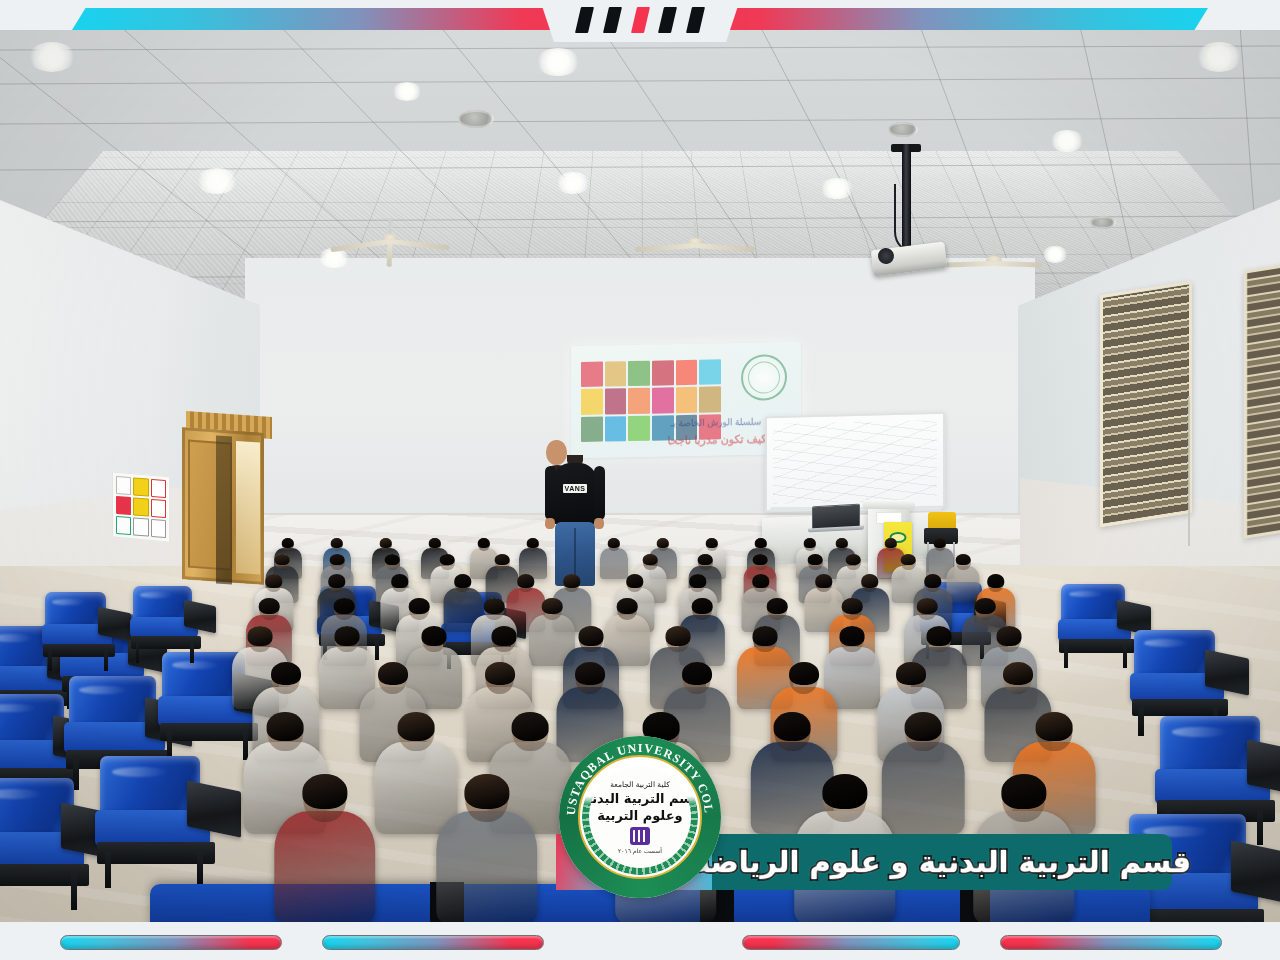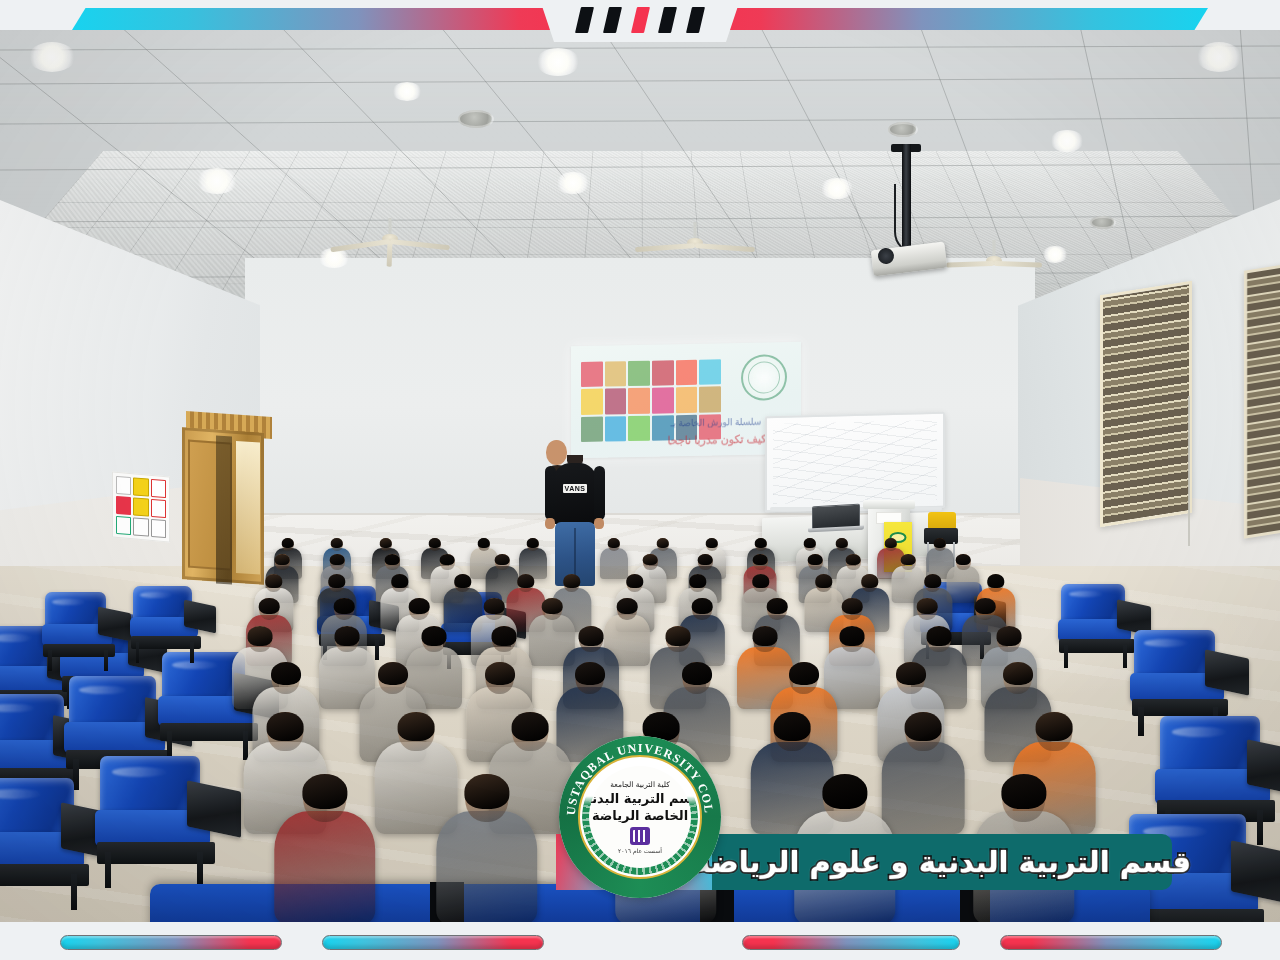--- a/index.html
+++ b/index.html
@@ -1313,21 +1313,21 @@
         <text font-family="Liberation Serif, serif" font-size="12.2" font-weight="bold" fill="#ffffff" letter-spacing="1.1">
           <textPath href="#arcTop" startOffset="50%" text-anchor="middle" id="crest-ring-path">AL-MUSTAQBAL UNIVERSITY COLLEGE</textPath>
         </text>
       </svg>
     </div>
     <div class="ring-mid"></div>
     <div class="laurel"></div>
     <div class="inner">
       <div class="cr-sub">كلية التربية الجامعة</div>
       <div class="cr-l1">قسم التربية البدنية</div>
-      <div class="cr-l2">الخاصة الرياضة</div>
+      <div class="cr-l2">وعلوم التربية</div>
       <div class="cr-emb"></div>
       <div class="cr-year">أسست عام ٢٠١٦</div>
     </div>
   </div>
 
   <div class="pills" id="pill-row">
       <div class="pill" style="position: absolute; left: 60px; width: 222px; background: linear-gradient(90deg, rgb(24, 211, 239) 0%, rgb(63, 195, 222) 18%, rgb(126, 147, 189) 52%, rgb(245, 51, 79) 86%, rgb(245, 51, 79) 100%);"></div>
       <div class="pill" style="position: absolute; left: 322px; width: 222px; background: linear-gradient(90deg, rgb(24, 211, 239) 0%, rgb(63, 195, 222) 18%, rgb(126, 147, 189) 52%, rgb(245, 51, 79) 86%, rgb(245, 51, 79) 100%);"></div>
       <div class="pill" style="position: absolute; left: 742px; width: 218px; background: linear-gradient(90deg, rgb(245, 51, 79) 0%, rgb(245, 51, 79) 14%, rgb(126, 147, 189) 48%, rgb(63, 195, 222) 82%, rgb(24, 211, 239) 100%);"></div>
       <div class="pill" style="position: absolute; left: 1000px; width: 222px; background: linear-gradient(90deg, rgb(245, 51, 79) 0%, rgb(245, 51, 79) 14%, rgb(126, 147, 189) 48%, rgb(63, 195, 222) 82%, rgb(24, 211, 239) 100%);"></div>

